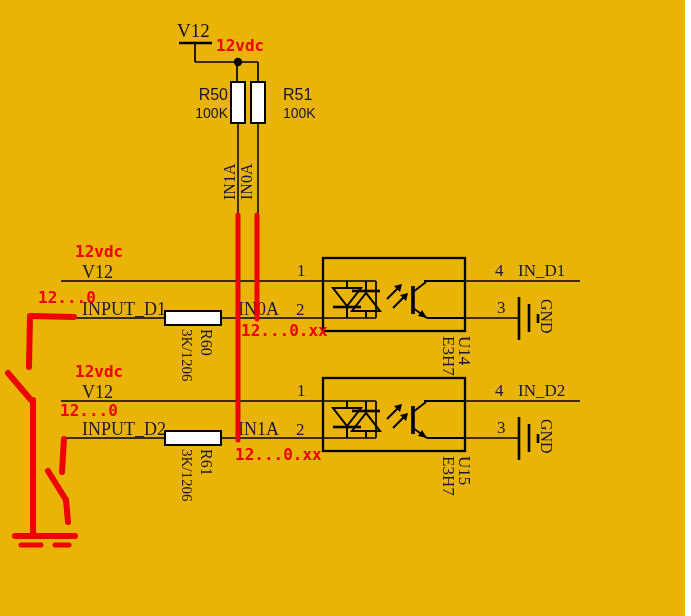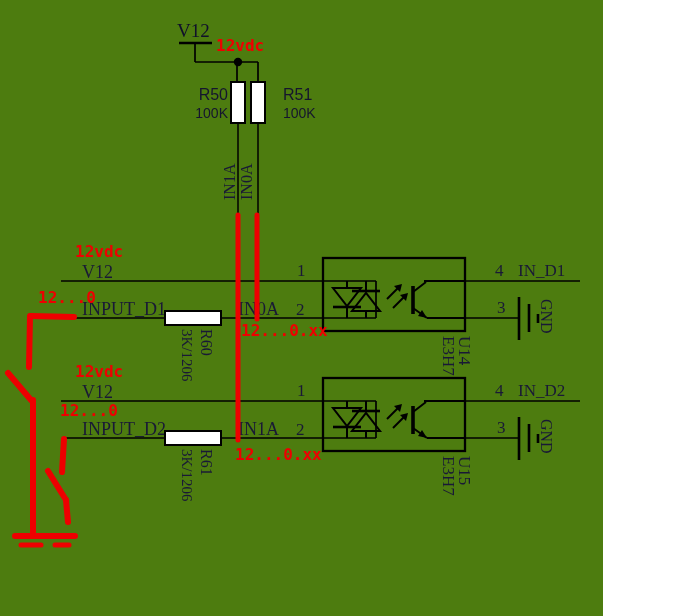--- a/index.html
+++ b/index.html
@@ -1,16 +1,16 @@
 <!DOCTYPE html>
 <html><head>
 <meta charset="utf-8">
 <style>
   html,body{margin:0;padding:0;background:#ffffff;}
-  .stage{position:relative;width:603px;height:616px;background:#4d7c0f;overflow:hidden;}
+  .stage{position:relative;width:685px;height:616px;background:#eab308;overflow:hidden;}
   svg{display:block}
   .wire{stroke:#000;stroke-width:1.7;fill:none;}
   .thin{stroke:#000;stroke-width:1.5;fill:none;}
   .boxline{stroke:#000;stroke-width:2.3;fill:none;}
   .comp{stroke:#000;stroke-width:2;fill:#ffffff;}
   .sym{stroke:#000;stroke-width:2;fill:none;}
   .bar{stroke:#000;stroke-width:2.6;fill:none;}
   .blk{fill:#000;stroke:none;}
   .redw{stroke:#ee0000;fill:none;stroke-linecap:round;}
   text.ts{font-family:"Liberation Serif",serif;font-size:18px;fill:#191936;}

